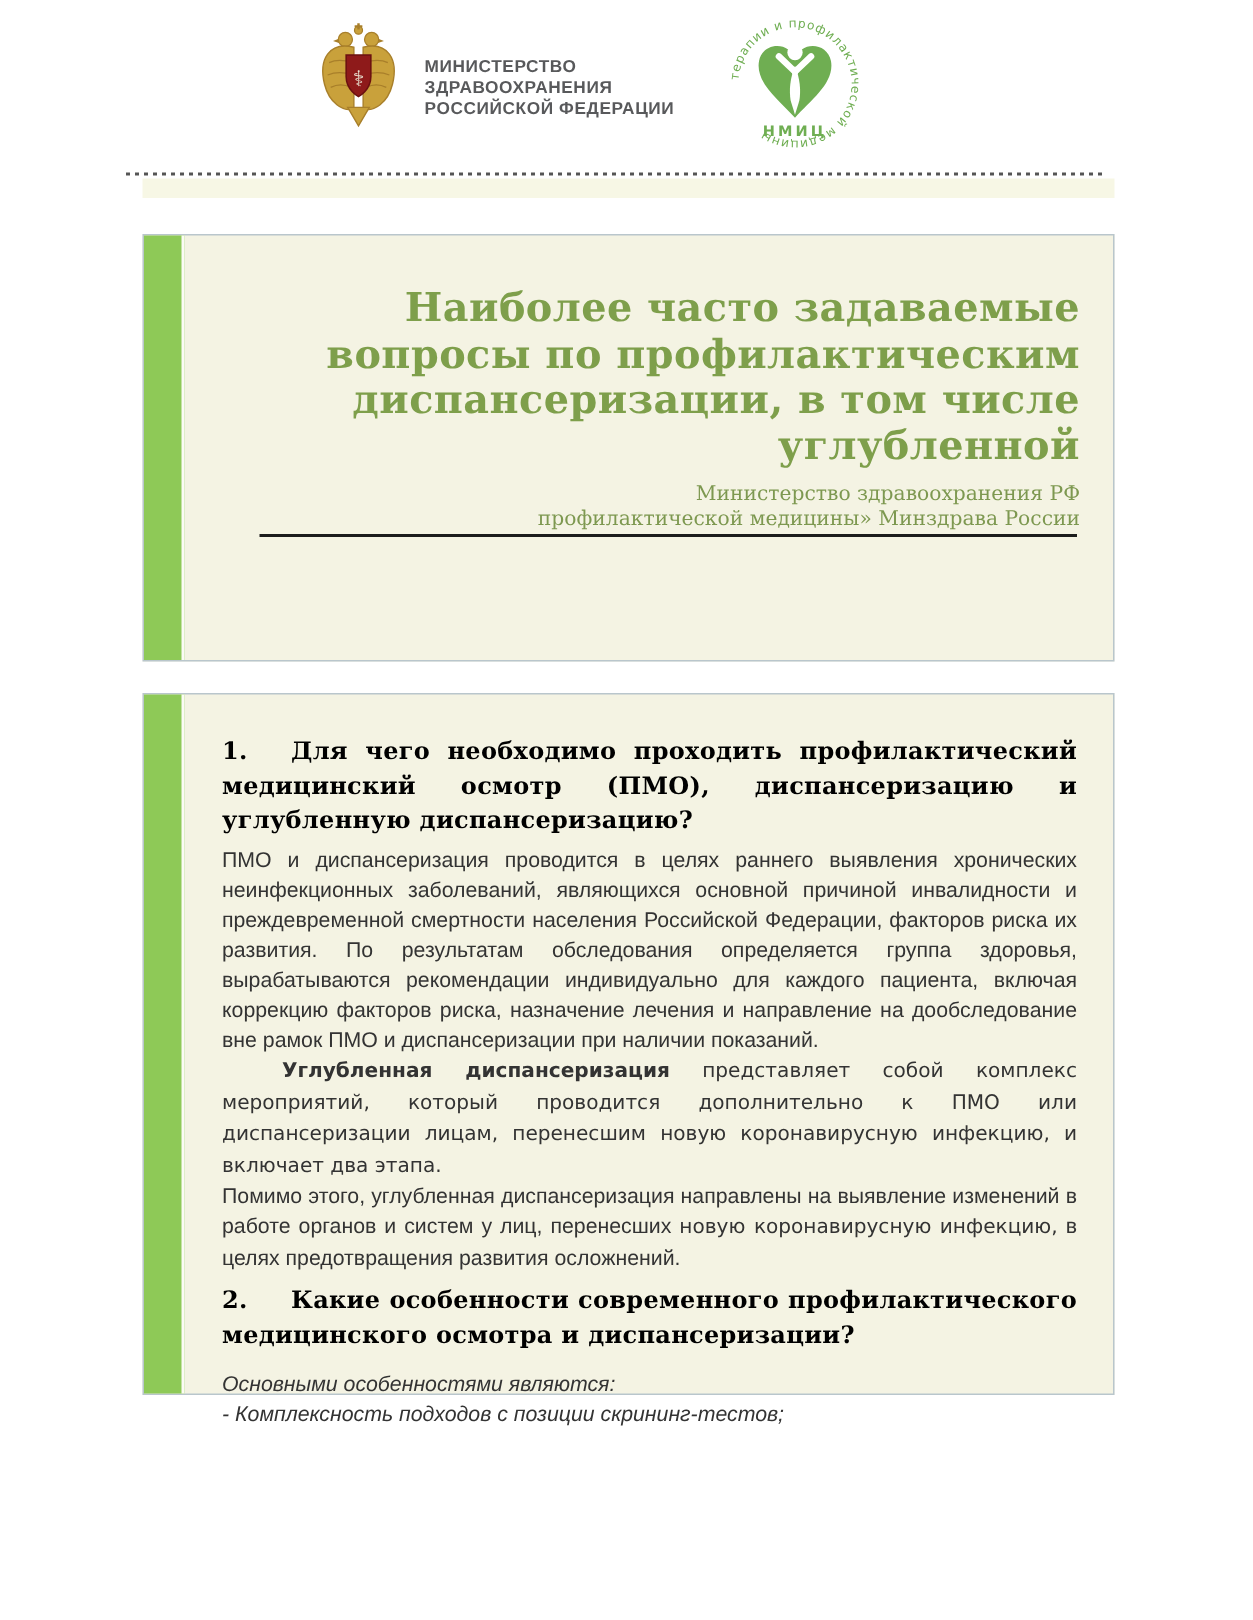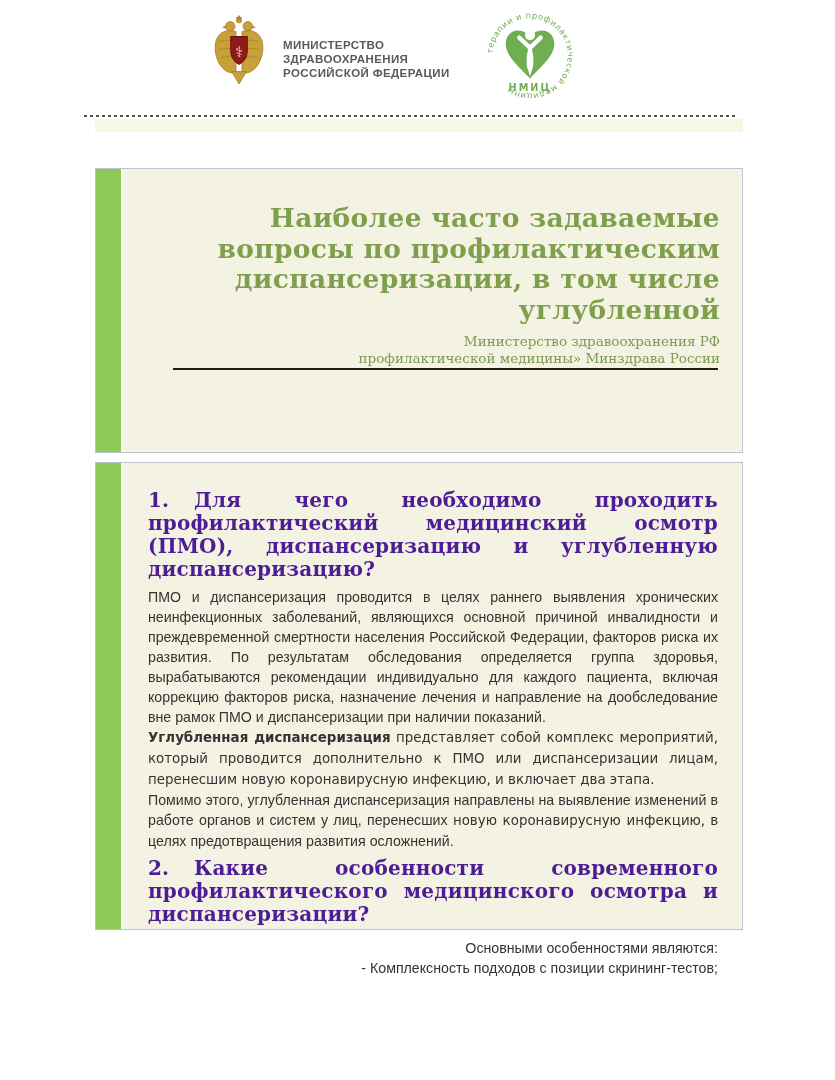--- a/index.html
+++ b/index.html
@@ -32,55 +32,55 @@
 
   
   .card{
     position:absolute;left:95px;width:648px;
     border:1px solid #b9c6cc;background:#f4f3e3;
     display:flex;box-sizing:border-box;
   }
   .card .bar{flex:none;width:25px;background:#8ec957;border-right:2px solid #fbfbf4;}
   .card .content{flex:1;min-width:0;box-sizing:border-box;}
 
-  .title-card{top:168px;height:285px;}
+  .title-card{top:156px;height:285px;}
   .title-card .content{padding:34px 22px 0 20px;}
   .doc-title{
     margin:0;text-align:right;
     font-family:"DejaVu Serif","Liberation Serif",serif;
     font-weight:bold;font-size:26.5px;line-height:30.5px;
     color:#7e9f4b;letter-spacing:.3px;
   }
   .doc-subtitle{
     margin-top:8px;text-align:right;
     font-family:"DejaVu Serif","Liberation Serif",serif;
     font-size:13.5px;line-height:17px;color:#7d9850;
   }
   .subtitle-rule{border-top:2px solid #1c1c1c;margin:1px 2px 0 30px;height:0;}
 
   .qa-card{top:462px;height:468px;}
   .qa-card .content{padding:26px 24px 0 25px;}
 
   .question{
     margin:0;text-align:justify;
     font-family:"DejaVu Serif","Liberation Serif",serif;
-    font-weight:bold;font-size:20px;line-height:23px;
-    color:#4c1d95;letter-spacing:.2px;
+    font-weight:bold;font-size:16px;line-height:23px;
+    color:#000000;letter-spacing:.2px;
   }
   .question .qnum{display:inline-block;width:46px;}
   .q2{margin-top:6px;}
 
   .para{
     margin:0;text-align:justify;
     font-size:14.2px;line-height:20px;color:#333333;
   }
   .p1{margin-top:6px;}
   .alt{font-family:"DejaVu Sans",sans-serif;font-size:13.4px;}
-  .lead{font-weight:bold;}
-  .answer2{margin-top:12px;text-align:right;}
+  .lead{font-weight:bold;margin-left:40px;}
+  .answer2{margin-top:12px;text-align:left;font-style:italic;}
 </style>
 </head>
 <body>
 
 <div class="page">
 
   <div class="gov-logo">
     <svg width="56" height="70" viewBox="0 0 54 68" xmlns="http://www.w3.org/2000/svg">
 
       <circle cx="27" cy="5" r="2.6" fill="#c9a13b" stroke="#a87f2a" stroke-width="0.8"></circle>

